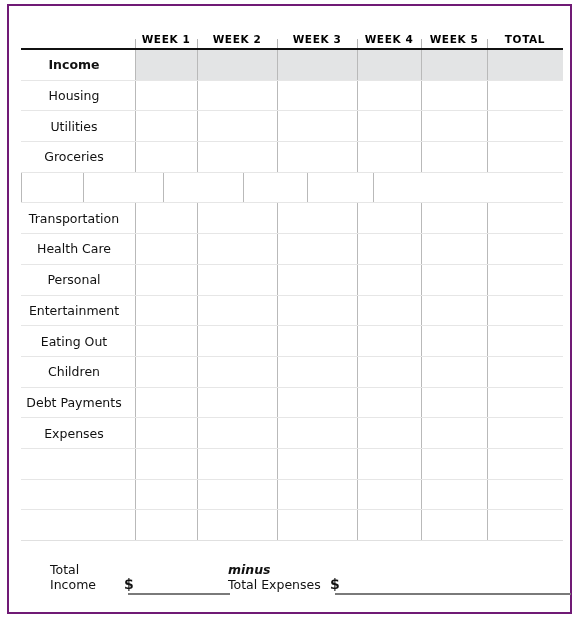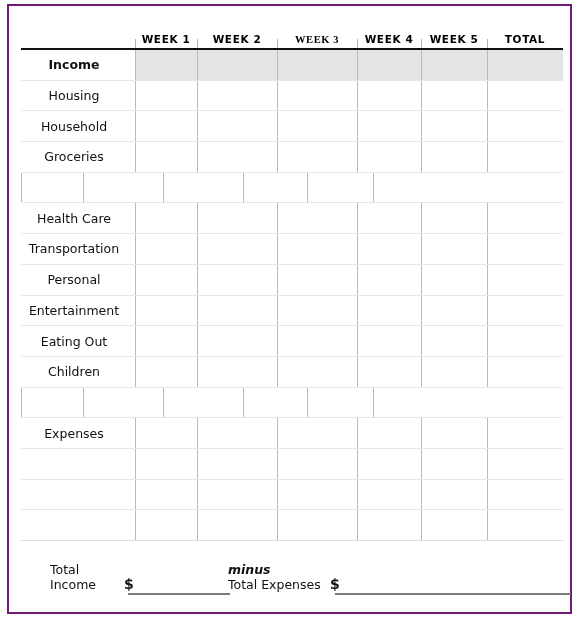--- a/index.html
+++ b/index.html
@@ -154,21 +154,21 @@
 <body>
 
 <div id="page">
 
   <div id="worksheet">
 
     <div id="col-header">
       <div class="hcell label-spacer"></div>
       <div class="hcell tick c1" style="width:62px;flex:0 0 62px;">WEEK 1</div>
       <div class="hcell tick c2" style="width:80px;flex:0 0 80px;">WEEK 2</div>
-      <div class="hcell tick c3" style="width:80px;flex:0 0 80px;font-family:Liberation Serif, serif;">WEEK 3</div>
+      <div class="hcell tick c3" style="width:80px;flex:0 0 80px;">WEEK 3</div>
       <div class="hcell tick c4" style="width:64px;flex:0 0 64px;">WEEK 4</div>
       <div class="hcell tick c5" style="width:66px;flex:0 0 66px;">WEEK 5</div>
       <div class="hcell tick ct" style="width:76px;flex:0 0 76px;">TOTAL</div>
     </div>
 
     <div class="rule-heavy"></div>
 
     <div id="grid">
         <div class="grid-row highlight">
           <div class="cell-label bold">Income</div>
@@ -182,21 +182,21 @@
         <div class="grid-row">
           <div class="cell-label">Housing</div>
           <div class="cell-data c1"></div>
           <div class="cell-data c2"></div>
           <div class="cell-data c3"></div>
           <div class="cell-data c4"></div>
           <div class="cell-data c5"></div>
           <div class="cell-data ct"></div>
         </div>
         <div class="grid-row">
-          <div class="cell-label">Household</div>
+          <div class="cell-label">Utilities</div>
           <div class="cell-data c1"></div>
           <div class="cell-data c2"></div>
           <div class="cell-data c3"></div>
           <div class="cell-data c4"></div>
           <div class="cell-data c5"></div>
           <div class="cell-data ct"></div>
         </div>
         <div class="grid-row">
           <div class="cell-label">Groceries</div>
           <div class="cell-data c1"></div>
@@ -208,38 +208,38 @@
         </div>
         <div class="grid-row">
           <div class="cell-data c1"></div>
           <div class="cell-data c2"></div>
           <div class="cell-data c3"></div>
           <div class="cell-data c4"></div>
           <div class="cell-data c5"></div>
           <div class="cell-data ct"></div>
         </div>
         <div class="grid-row">
+          <div class="cell-label">Transportation</div>
+          <div class="cell-data c1"></div>
+          <div class="cell-data c2"></div>
+          <div class="cell-data c3"></div>
+          <div class="cell-data c4"></div>
+          <div class="cell-data c5"></div>
+          <div class="cell-data ct"></div>
+        </div>
+        <div class="grid-row">
           <div class="cell-label">Health Care</div>
           <div class="cell-data c1"></div>
           <div class="cell-data c2"></div>
           <div class="cell-data c3"></div>
           <div class="cell-data c4"></div>
           <div class="cell-data c5"></div>
           <div class="cell-data ct"></div>
         </div>
         <div class="grid-row">
-          <div class="cell-label">Transportation</div>
-          <div class="cell-data c1"></div>
-          <div class="cell-data c2"></div>
-          <div class="cell-data c3"></div>
-          <div class="cell-data c4"></div>
-          <div class="cell-data c5"></div>
-          <div class="cell-data ct"></div>
-        </div>
-        <div class="grid-row">
           <div class="cell-label">Personal</div>
           <div class="cell-data c1"></div>
           <div class="cell-data c2"></div>
           <div class="cell-data c3"></div>
           <div class="cell-data c4"></div>
           <div class="cell-data c5"></div>
           <div class="cell-data ct"></div>
         </div>
         <div class="grid-row">
           <div class="cell-label">Entertainment</div>
@@ -262,20 +262,21 @@
         <div class="grid-row">
           <div class="cell-label">Children</div>
           <div class="cell-data c1"></div>
           <div class="cell-data c2"></div>
           <div class="cell-data c3"></div>
           <div class="cell-data c4"></div>
           <div class="cell-data c5"></div>
           <div class="cell-data ct"></div>
         </div>
         <div class="grid-row">
+          <div class="cell-label">Debt Payments</div>
           <div class="cell-data c1"></div>
           <div class="cell-data c2"></div>
           <div class="cell-data c3"></div>
           <div class="cell-data c4"></div>
           <div class="cell-data c5"></div>
           <div class="cell-data ct"></div>
         </div>
         <div class="grid-row">
           <div class="cell-label">Expenses</div>
           <div class="cell-data c1"></div>

